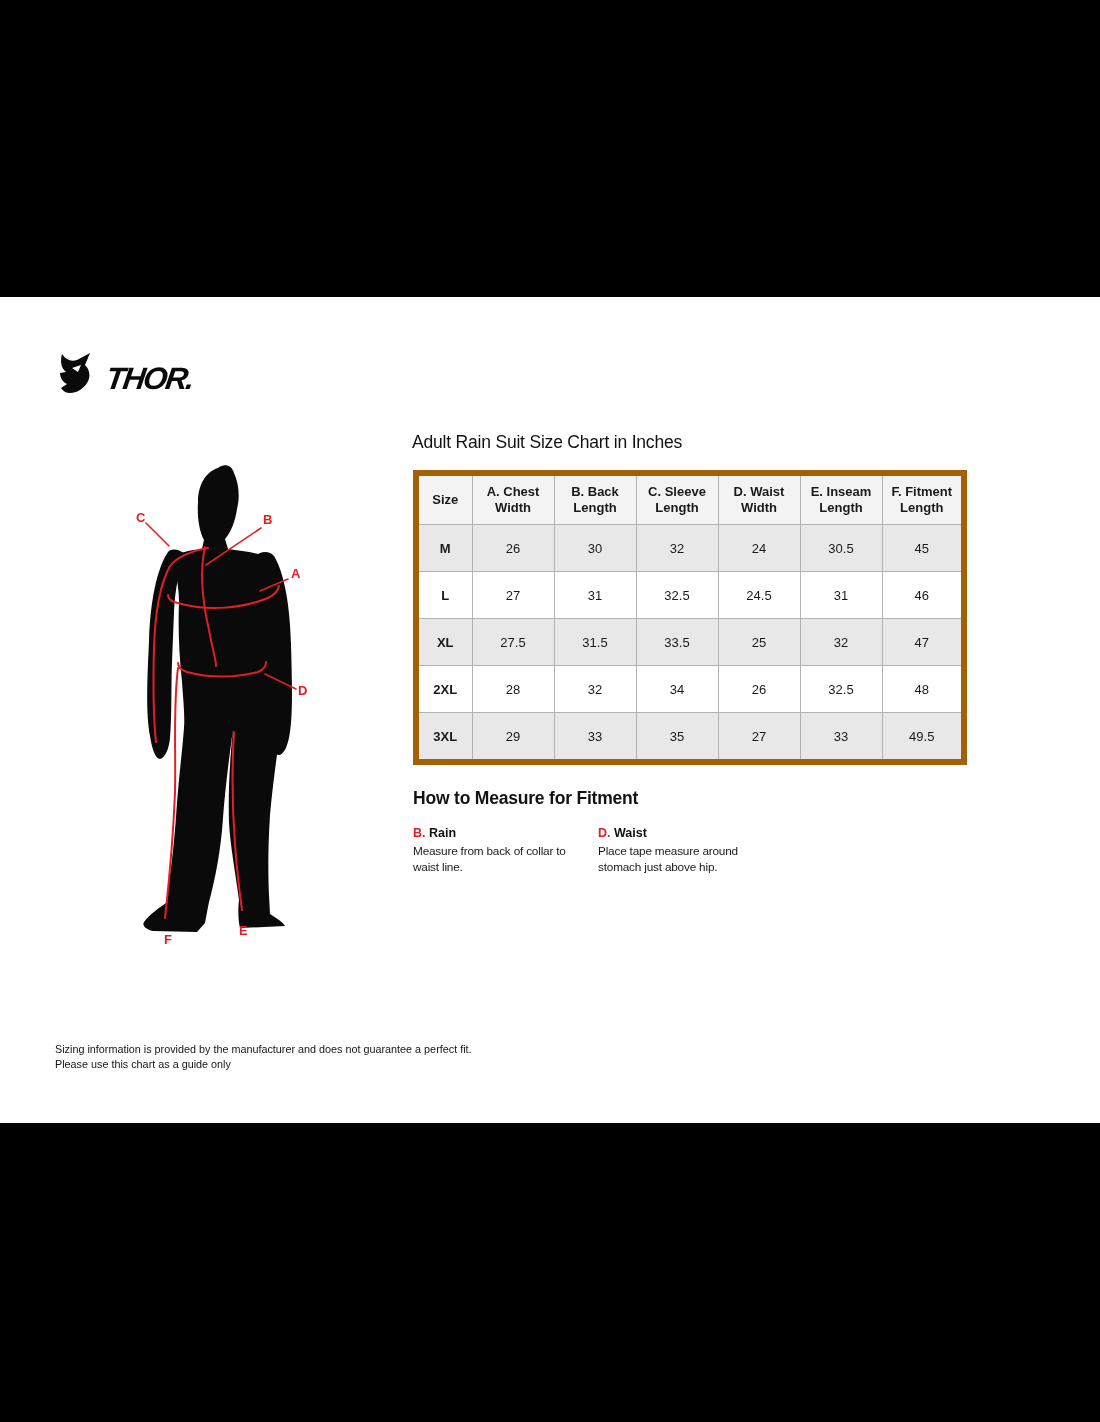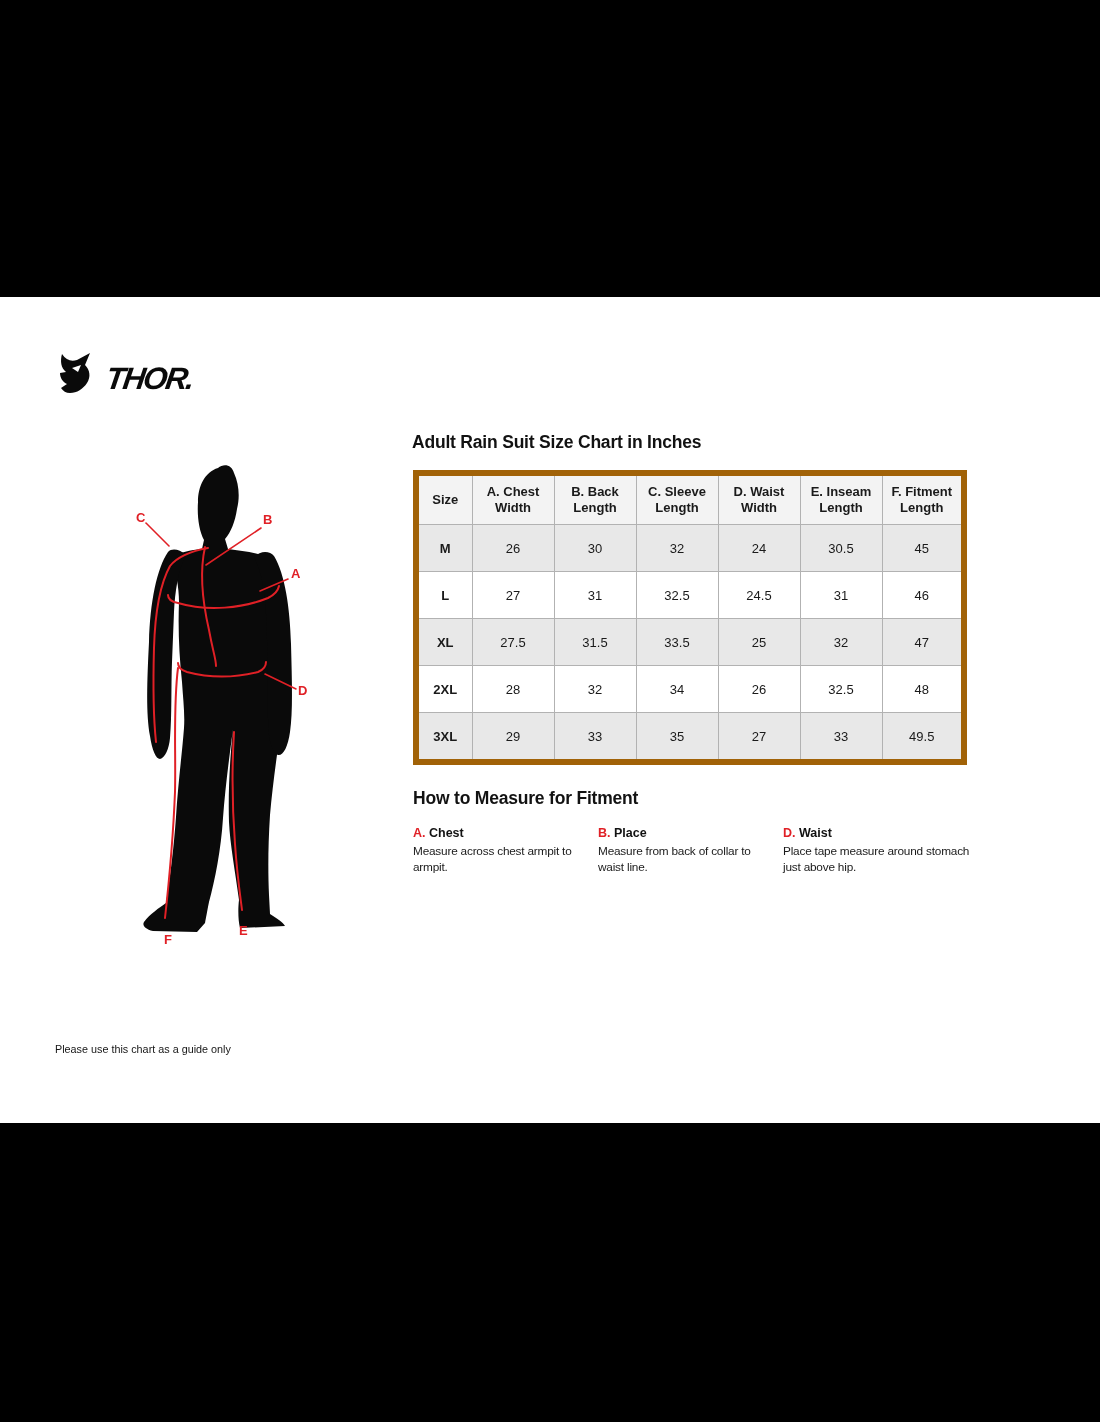--- a/index.html
+++ b/index.html
@@ -11,21 +11,21 @@
 
   .logo{position:absolute;left:54px;top:352px;width:150px;height:48px;}
 
   .figure{position:absolute;left:128px;top:452px;width:215px;height:505px;}
   .figure path.body{fill:#0a0a0a;}
   .figure .mline{fill:none;stroke:var(--accent);stroke-width:2;stroke-linecap:round;}
   .figure .ptr{fill:none;stroke:var(--accent);stroke-width:1.6;stroke-linecap:round;}
   .figure text{font-family:"Liberation Sans","DejaVu Sans",sans-serif;font-weight:bold;
                font-size:13px;fill:var(--accent);}
 
-  .chart-title{position:absolute;left:412px;top:432px;font-size:17.5px;font-weight:bold;
+  .chart-title{position:absolute;left:412px;top:432px;font-size:17.5px;font-weight:normal;
                letter-spacing:-0.2px;color:#121212;}
 
   table.size-chart{position:absolute;left:413px;top:470px;border-collapse:collapse;
                    table-layout:fixed;border:6px solid #a16207;}
   .size-chart th,.size-chart td{border:1px solid var(--border-c);text-align:center;
                    vertical-align:middle;padding:0;font-size:13px;color:#1a1a1a;}
   .size-chart th{height:48px;font-weight:bold;background:var(--header-bg);line-height:1.2;}
   .size-chart td{height:46px;background:#ffffff;}
   .size-chart tr.shaded td{background:var(--shade-bg);}
   .size-chart td.size-col{font-weight:bold;}
@@ -199,33 +199,30 @@
       <td>33</td>
       <td>49.5</td>
     </tr>
   </tbody>
     </table>
 
   <div class="measure">
     <div class="mg-title">How to Measure for Fitment</div>
     <div class="mg-grid">
       <div class="mg-item">
-        <div class="head"><span class="letter">A.</span> <span>Chest</span></div>
-        <div class="desc">Measure across chest armpit to armpit.</div>
-      </div>
-      <div class="mg-item">
-        <div class="head"><span class="letter">B.</span> <span>Place</span></div>
+        <div class="head"><span class="letter">B.</span> <span>Rain</span></div>
         <div class="desc">Measure from back of collar to waist line.</div>
       </div>
       <div class="mg-item">
         <div class="head"><span class="letter">D.</span> <span>Waist</span></div>
         <div class="desc">Place tape measure around stomach just above hip.</div>
       </div>
     </div>
   </div>
 
   <div class="disclaimer">
+    <div>Sizing information is provided by the manufacturer and does not guarantee a perfect fit.</div>
     <div>Please use this chart as a guide only</div>
   </div>
 
   <div class="bar bar-bottom"></div>
 
 </div>
 
 </body></html>

